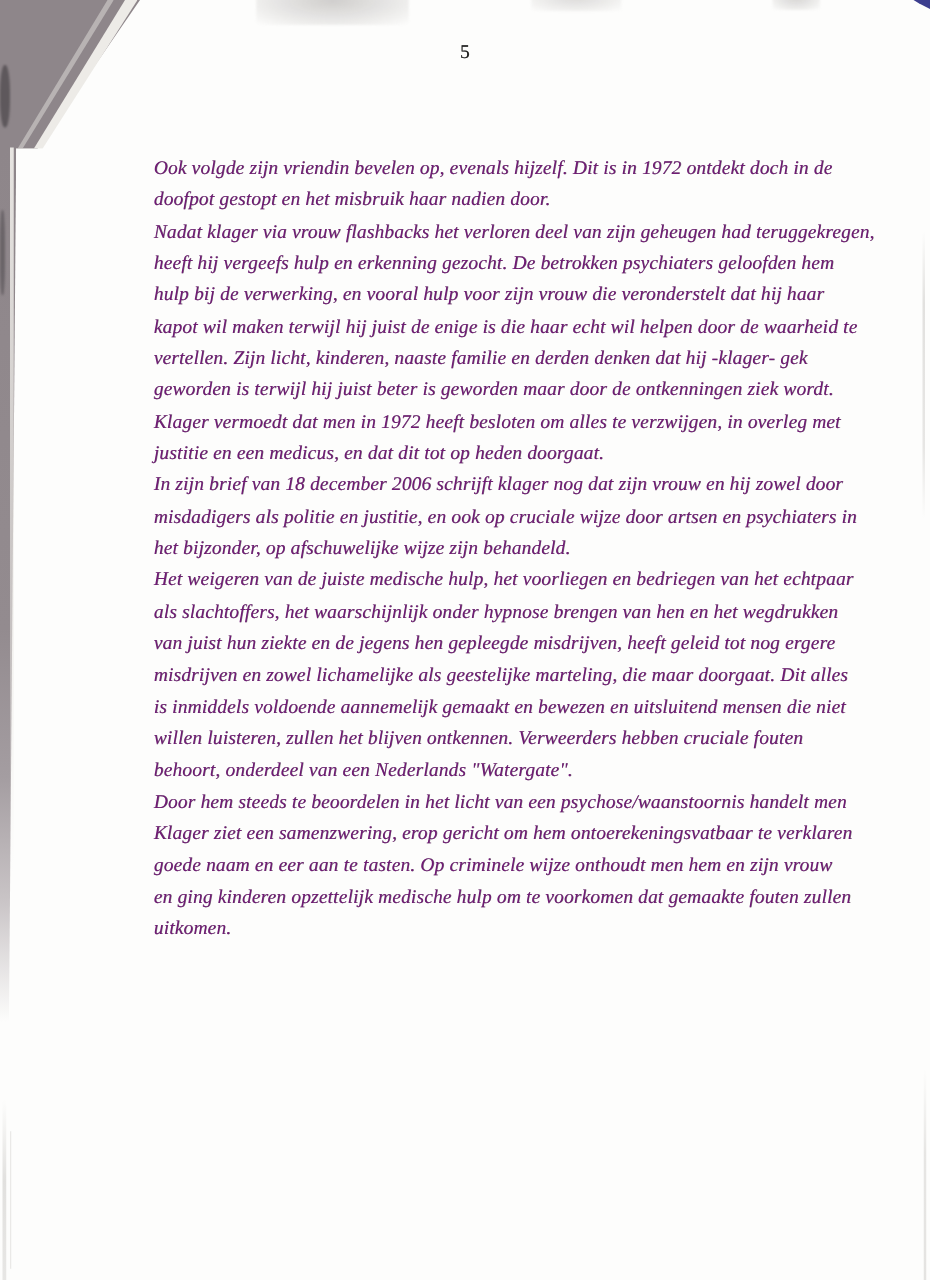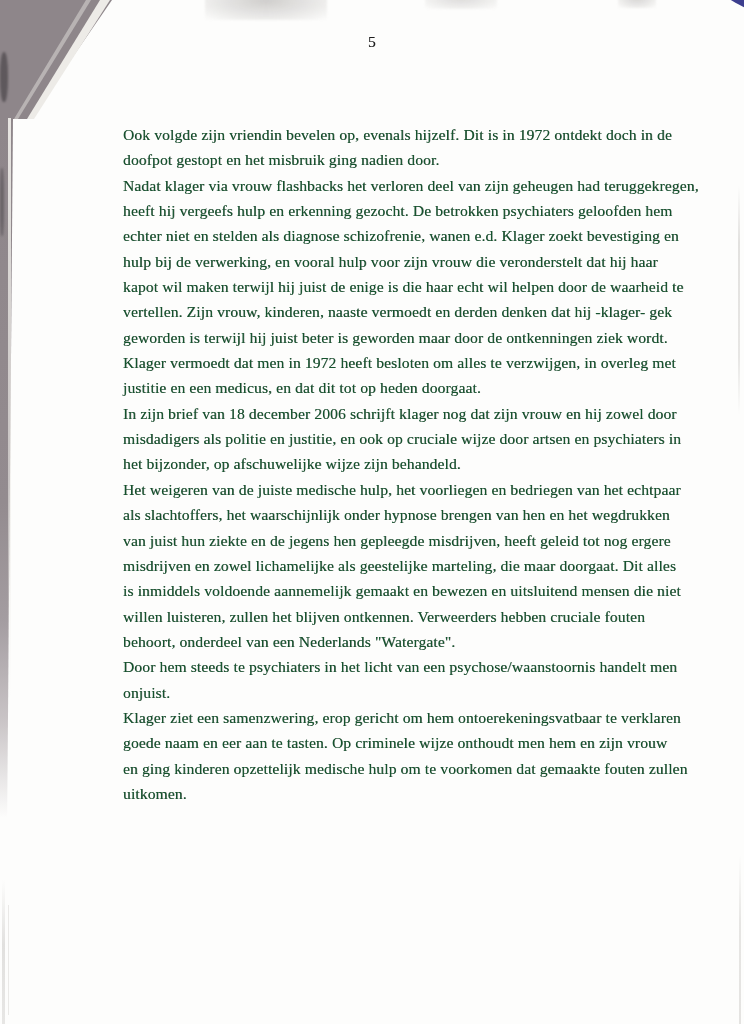--- a/index.html
+++ b/index.html
@@ -109,23 +109,24 @@
   .text-block {
     position: absolute;
     left: 123px;
     top: 122px;
     width: 540px;
   }
   .text-line {
     white-space: nowrap;
     font-size: 15.5px;
     line-height: 25.35px;
-    color: #14532d;
+    color: #701a75;
     letter-spacing: 0.15px;
     text-shadow: 0.35px 0 0 rgba(25,25,25,0.55);
+    font-style: italic;
   }
 </style>
 </head>
 <body>
 
 <div class="page">
 
   <div class="artifact corner-fold"></div>
   <div class="artifact corner-highlight"></div>
   <div class="artifact corner-highlight-2"></div>
@@ -139,41 +140,39 @@
   <div class="artifact corner-mark-blue"></div>
   <div class="artifact right-line-1"></div>
   <div class="artifact right-line-2"></div>
   <div class="artifact bottom-left-line-1"></div>
   <div class="artifact bottom-left-line-2"></div>
 
   <div class="page-number">5</div>
 
   <div class="text-block">
     <div class="text-line">Ook volgde zijn vriendin bevelen op, evenals hijzelf. Dit is in 1972 ontdekt doch in de</div>
-    <div class="text-line">doofpot gestopt en het misbruik ging nadien door.</div>
+    <div class="text-line">doofpot gestopt en het misbruik haar nadien door.</div>
     <div class="text-line">Nadat klager via vrouw flashbacks het verloren deel van zijn geheugen had teruggekregen,</div>
     <div class="text-line">heeft hij vergeefs hulp en erkenning gezocht. De betrokken psychiaters geloofden hem</div>
-    <div class="text-line">echter niet en stelden als diagnose schizofrenie, wanen e.d. Klager zoekt bevestiging en</div>
     <div class="text-line">hulp bij de verwerking, en vooral hulp voor zijn vrouw die veronderstelt dat hij haar</div>
     <div class="text-line">kapot wil maken terwijl hij juist de enige is die haar echt wil helpen door de waarheid te</div>
-    <div class="text-line">vertellen. Zijn vrouw, kinderen, naaste vermoedt en derden denken dat hij -klager- gek</div>
+    <div class="text-line">vertellen. Zijn licht, kinderen, naaste familie en derden denken dat hij -klager- gek</div>
     <div class="text-line">geworden is terwijl hij juist beter is geworden maar door de ontkenningen ziek wordt.</div>
     <div class="text-line">Klager vermoedt dat men in 1972 heeft besloten om alles te verzwijgen, in overleg met</div>
     <div class="text-line">justitie en een medicus, en dat dit tot op heden doorgaat.</div>
     <div class="text-line">In zijn brief van 18 december 2006 schrijft klager nog dat zijn vrouw en hij zowel door</div>
     <div class="text-line">misdadigers als politie en justitie, en ook op cruciale wijze door artsen en psychiaters in</div>
     <div class="text-line">het bijzonder, op afschuwelijke wijze zijn behandeld.</div>
     <div class="text-line">Het weigeren van de juiste medische hulp, het voorliegen en bedriegen van het echtpaar</div>
     <div class="text-line">als slachtoffers, het waarschijnlijk onder hypnose brengen van hen en het wegdrukken</div>
     <div class="text-line">van juist hun ziekte en de jegens hen gepleegde misdrijven, heeft geleid tot nog ergere</div>
     <div class="text-line">misdrijven en zowel lichamelijke als geestelijke marteling, die maar doorgaat. Dit alles</div>
     <div class="text-line">is inmiddels voldoende aannemelijk gemaakt en bewezen en uitsluitend mensen die niet</div>
     <div class="text-line">willen luisteren, zullen het blijven ontkennen. Verweerders hebben cruciale fouten</div>
     <div class="text-line">behoort, onderdeel van een Nederlands "Watergate".</div>
-    <div class="text-line">Door hem steeds te psychiaters in het licht van een psychose/waanstoornis handelt men</div>
-    <div class="text-line">onjuist.</div>
+    <div class="text-line">Door hem steeds te beoordelen in het licht van een psychose/waanstoornis handelt men</div>
     <div class="text-line">Klager ziet een samenzwering, erop gericht om hem ontoerekeningsvatbaar te verklaren</div>
     <div class="text-line">goede naam en eer aan te tasten. Op criminele wijze onthoudt men hem en zijn vrouw</div>
     <div class="text-line">en ging kinderen opzettelijk medische hulp om te voorkomen dat gemaakte fouten zullen</div>
     <div class="text-line">uitkomen.</div>
   </div>
 
 </div>
 
 </body></html>

